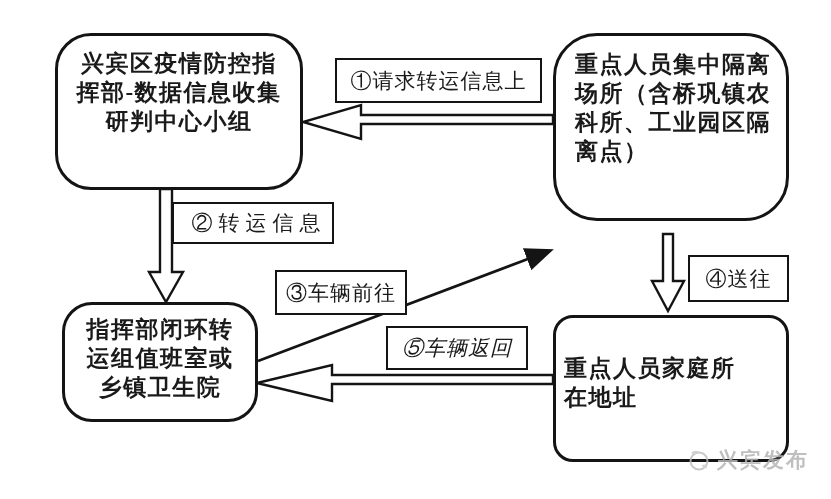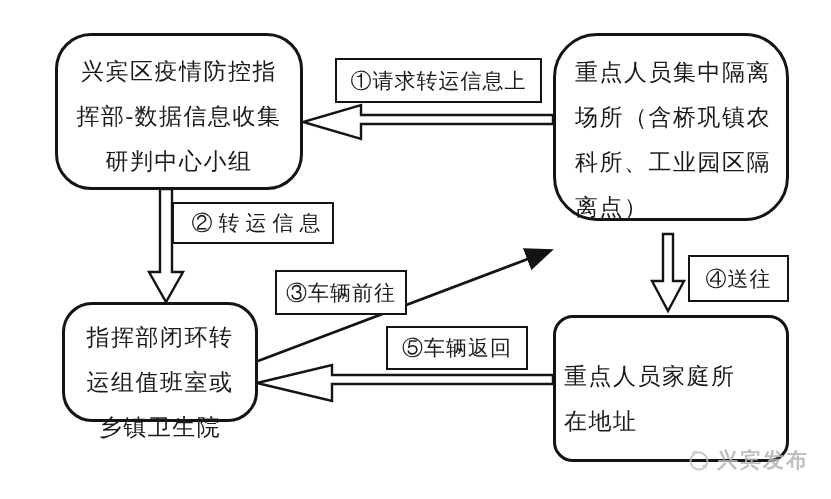--- a/index.html
+++ b/index.html
@@ -16,23 +16,23 @@
     position: absolute;
     left: 0; top: 0;
     width: 831px; height: 499px;
     z-index: 1;
   }
   .node {
     position: absolute;
     box-sizing: border-box;
     border: 3px solid #141414;
     background: #ffffff;
-    font-weight: normal;
+    font-weight: bold;
     font-size: 23px;
-    line-height: 45px;
+    line-height: 29px;
     letter-spacing: 1.5px;
     white-space: pre-line;
     z-index: 2;
   }
   .node-command-center {
     left: 55px; top: 33px; width: 248px; height: 157px;
     border-radius: 36px; text-align: center; padding-top: 13px;
   }
   .node-isolation-site {
     left: 553px; top: 33px; width: 236px; height: 188px;
@@ -56,21 +56,21 @@
     justify-content: center;
     font-size: 21px;
     letter-spacing: 1px;
     z-index: 3;
     white-space: nowrap;
   }
   .edge-label-1 { left: 323px; top: 58px;  width: 207px; height: 45px; margin-left: 12px; }
   .edge-label-2 { left: 172px; top: 202px; width: 162px; height: 42px; letter-spacing: 6px; padding-left: 12px; }
   .edge-label-3 { left: 275px; top: 270px; width: 132px; height: 45px; }
   .edge-label-4 { left: 688px; top: 255px; width: 101px; height: 47px; }
-  .edge-label-5 { left: 386px; top: 326px; width: 142px; height: 44px; }
+  .edge-label-5 { left: 386px; top: 326px; width: 142px; height: 44px; font-style: italic; }
   .watermark {
     position: absolute;
     left: 686px; top: 446px;
     display: flex;
     align-items: center;
     gap: 5px;
     z-index: 4;
     color: #b5b5b5;
     font-size: 21px;
     font-weight: bold;

